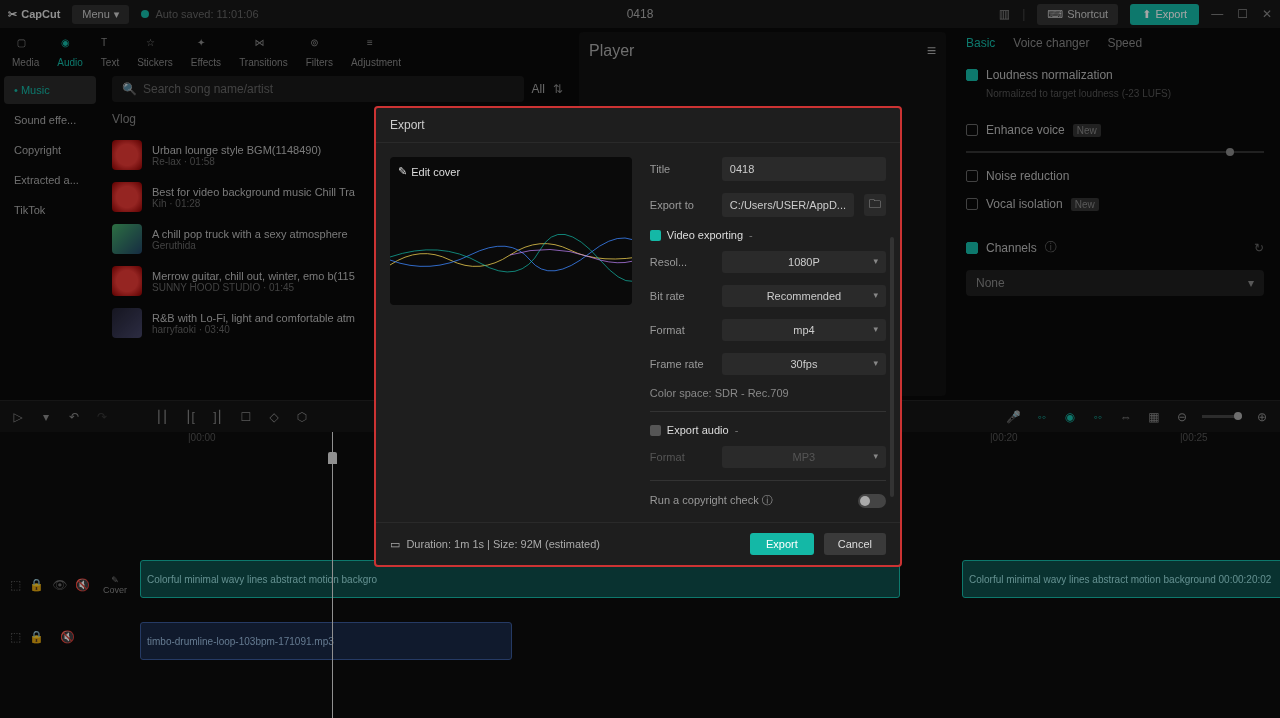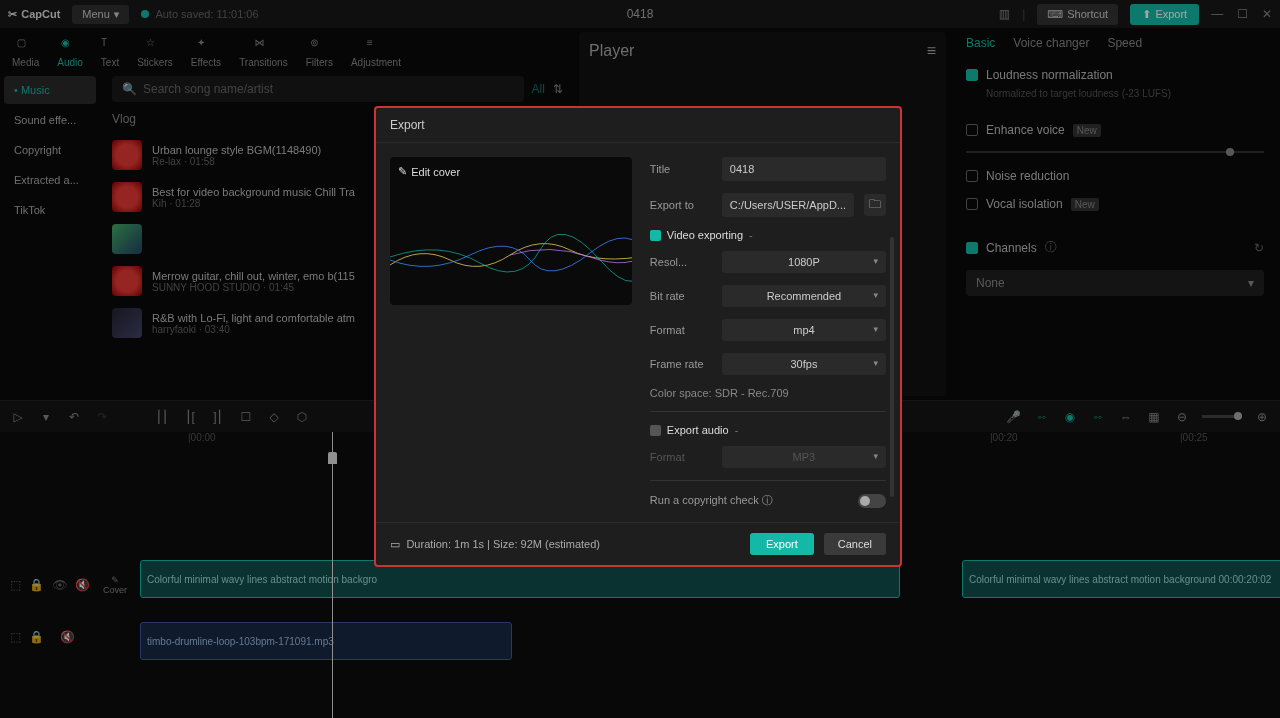--- a/index.html
+++ b/index.html
@@ -25,21 +25,21 @@
 .nav-tab.active { color: #14b8a6; }
 .nav-tab svg, .nav-tab .icon { width: 18px; height: 18px; }
 
 .audio-body { display: flex; flex: 1; }
 .audio-sidebar { width: 100px; padding: 8px 4px; }
 .audio-side-item { padding: 8px 10px; color: #aaa; font-size: 11px; border-radius: 4px; margin-bottom: 2px; cursor: pointer; white-space: nowrap; overflow: hidden; text-overflow: ellipsis; }
 .audio-side-item.active { background: #2a2a2a; color: #14b8a6; }
 .audio-list { flex: 1; padding: 8px 12px; }
 .search-row { display: flex; align-items: center; gap: 8px; margin-bottom: 10px; }
 .search-box { flex: 1; background: #1a1a1a; border-radius: 4px; padding: 6px 10px; color: #666; display: flex; align-items: center; gap: 6px; }
-.all-btn { color: #0f766e; }
+.all-btn { color: #a3a3a3; }
 .section-label { color: #888; margin: 8px 0; }
 .track-row { display: flex; align-items: center; gap: 10px; padding: 6px 0; }
 .track-thumb { width: 30px; height: 30px; border-radius: 4px; background: #333; flex-shrink: 0; }
 .track-thumb.red { background: radial-gradient(circle, #e53935 50%, #8b0000 100%); }
 .track-thumb.img { background: linear-gradient(135deg, #4a6, #246); }
 .track-info { flex: 1; overflow: hidden; }
 .track-title { color: #bbb; font-size: 11px; white-space: nowrap; overflow: hidden; text-overflow: ellipsis; font-weight: 500; }
 .track-meta { color: #666; font-size: 10px; }
 
 .player-panel { flex: 1; background: #111; margin: 4px; border-radius: 4px; padding: 10px; display: flex; flex-direction: column; }
@@ -209,20 +209,24 @@
           </div>
         <div class="track-row">
             <div class="track-thumb red"></div>
             <div class="track-info">
               <div class="track-title">Best for video background music Chill Tra</div>
               <div class="track-meta">Kih · 01:28</div>
             </div>
           </div>
         <div class="track-row">
             <div class="track-thumb img"></div>
+            <div class="track-info">
+              <div class="track-title">A chill pop truck with a sexy atmosphere</div>
+              <div class="track-meta">Geruthida</div>
+            </div>
           </div>
         <div class="track-row">
             <div class="track-thumb red"></div>
             <div class="track-info">
               <div class="track-title">Merrow guitar, chill out, winter, emo b(115</div>
               <div class="track-meta">SUNNY HOOD STUDIO · 01:45</div>
             </div>
           </div>
         <div class="track-row">
             <div class="track-thumb" style="background:linear-gradient(135deg,#223,#446);"></div>

